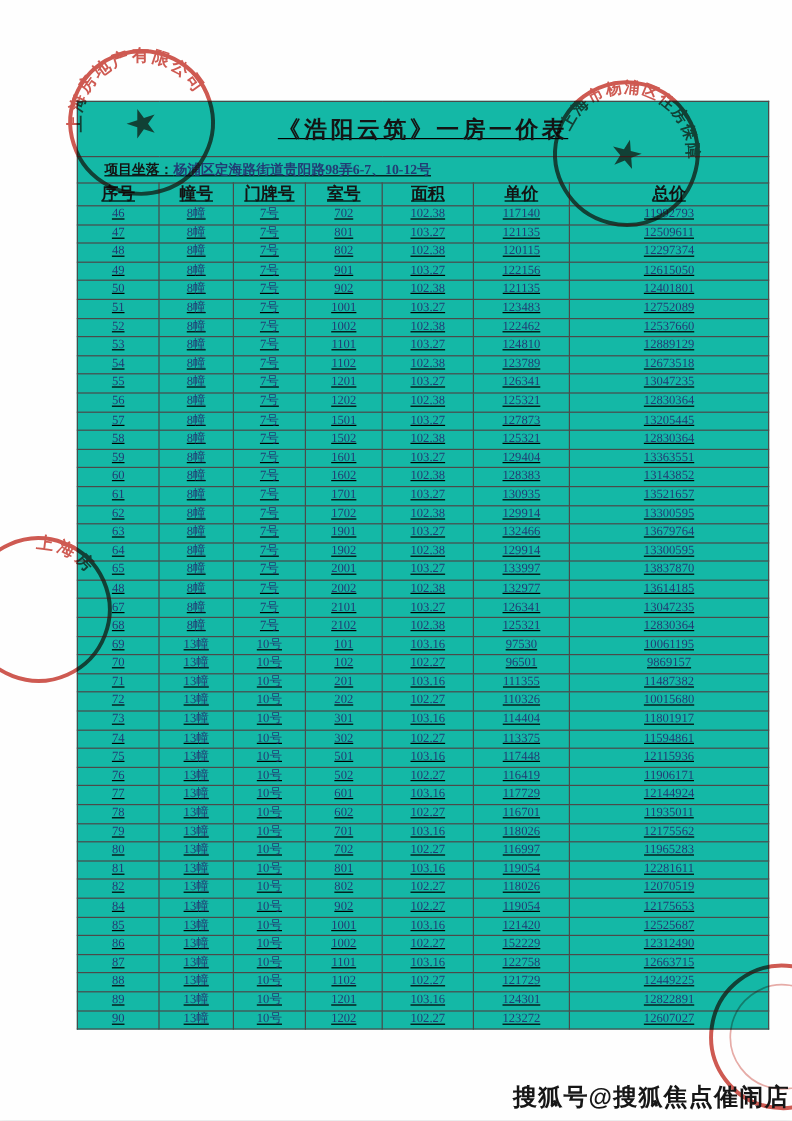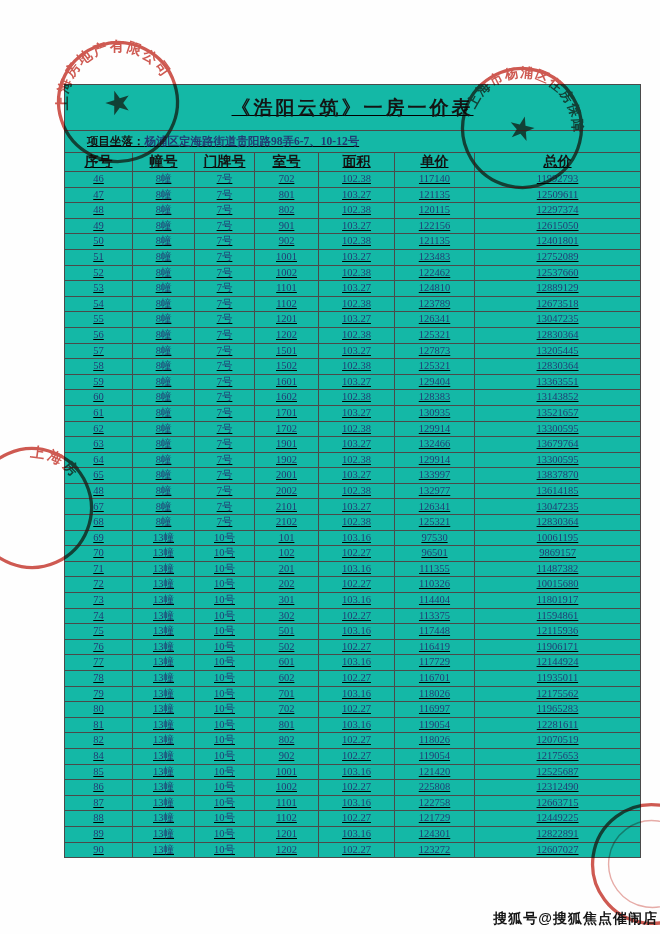--- a/index.html
+++ b/index.html
@@ -14,21 +14,21 @@
   .loc-row .loc-val { color:#223c74; }
   .head-row th { height:17px; font-size:14px; color:#141414; }
   .price-table td { height:15.6px; font-size:10.5px; line-height:1; color:#223c74; }
 
   .stamp { position:absolute; width:132px; height:132px; opacity:.82; mix-blend-mode:multiply; pointer-events:none; }
   .stamp-a { left:52px;  top:36px;  transform:rotate(-18deg); }
   .stamp-b { left:456px; top:62px;  transform:rotate(14deg); }
   .stamp-c { left:-34px; top:442px; transform:rotate(-24deg); }
   .stamp-d { left:586px; top:798px; transform:rotate(8deg); }
 
-  .watermark { position:absolute; right:2px; bottom:6px; font-size:14px; font-weight:bold; color:#161616;
+  .watermark { position:absolute; right:2px; bottom:6px; font-size:20px; font-weight:bold; color:#161616;
                font-family:"Liberation Sans","DejaVu Sans",sans-serif; letter-spacing:1px; white-space:nowrap; }
 </style>
 </head>
 <body>
 
 <div class="page">
 
   <table class="price-table">
     <colgroup>
       <col style="width:68px">
@@ -408,21 +408,21 @@
         <td>103.16</td>
         <td>121420</td>
         <td>12525687</td>
       </tr>
         <tr>
         <td>86</td>
         <td>13幢</td>
         <td>10号</td>
         <td>1002</td>
         <td>102.27</td>
-        <td>225808</td>
+        <td>152229</td>
         <td>12312490</td>
       </tr>
         <tr>
         <td>87</td>
         <td>13幢</td>
         <td>10号</td>
         <td>1101</td>
         <td>103.16</td>
         <td>122758</td>
         <td>12663715</td>

